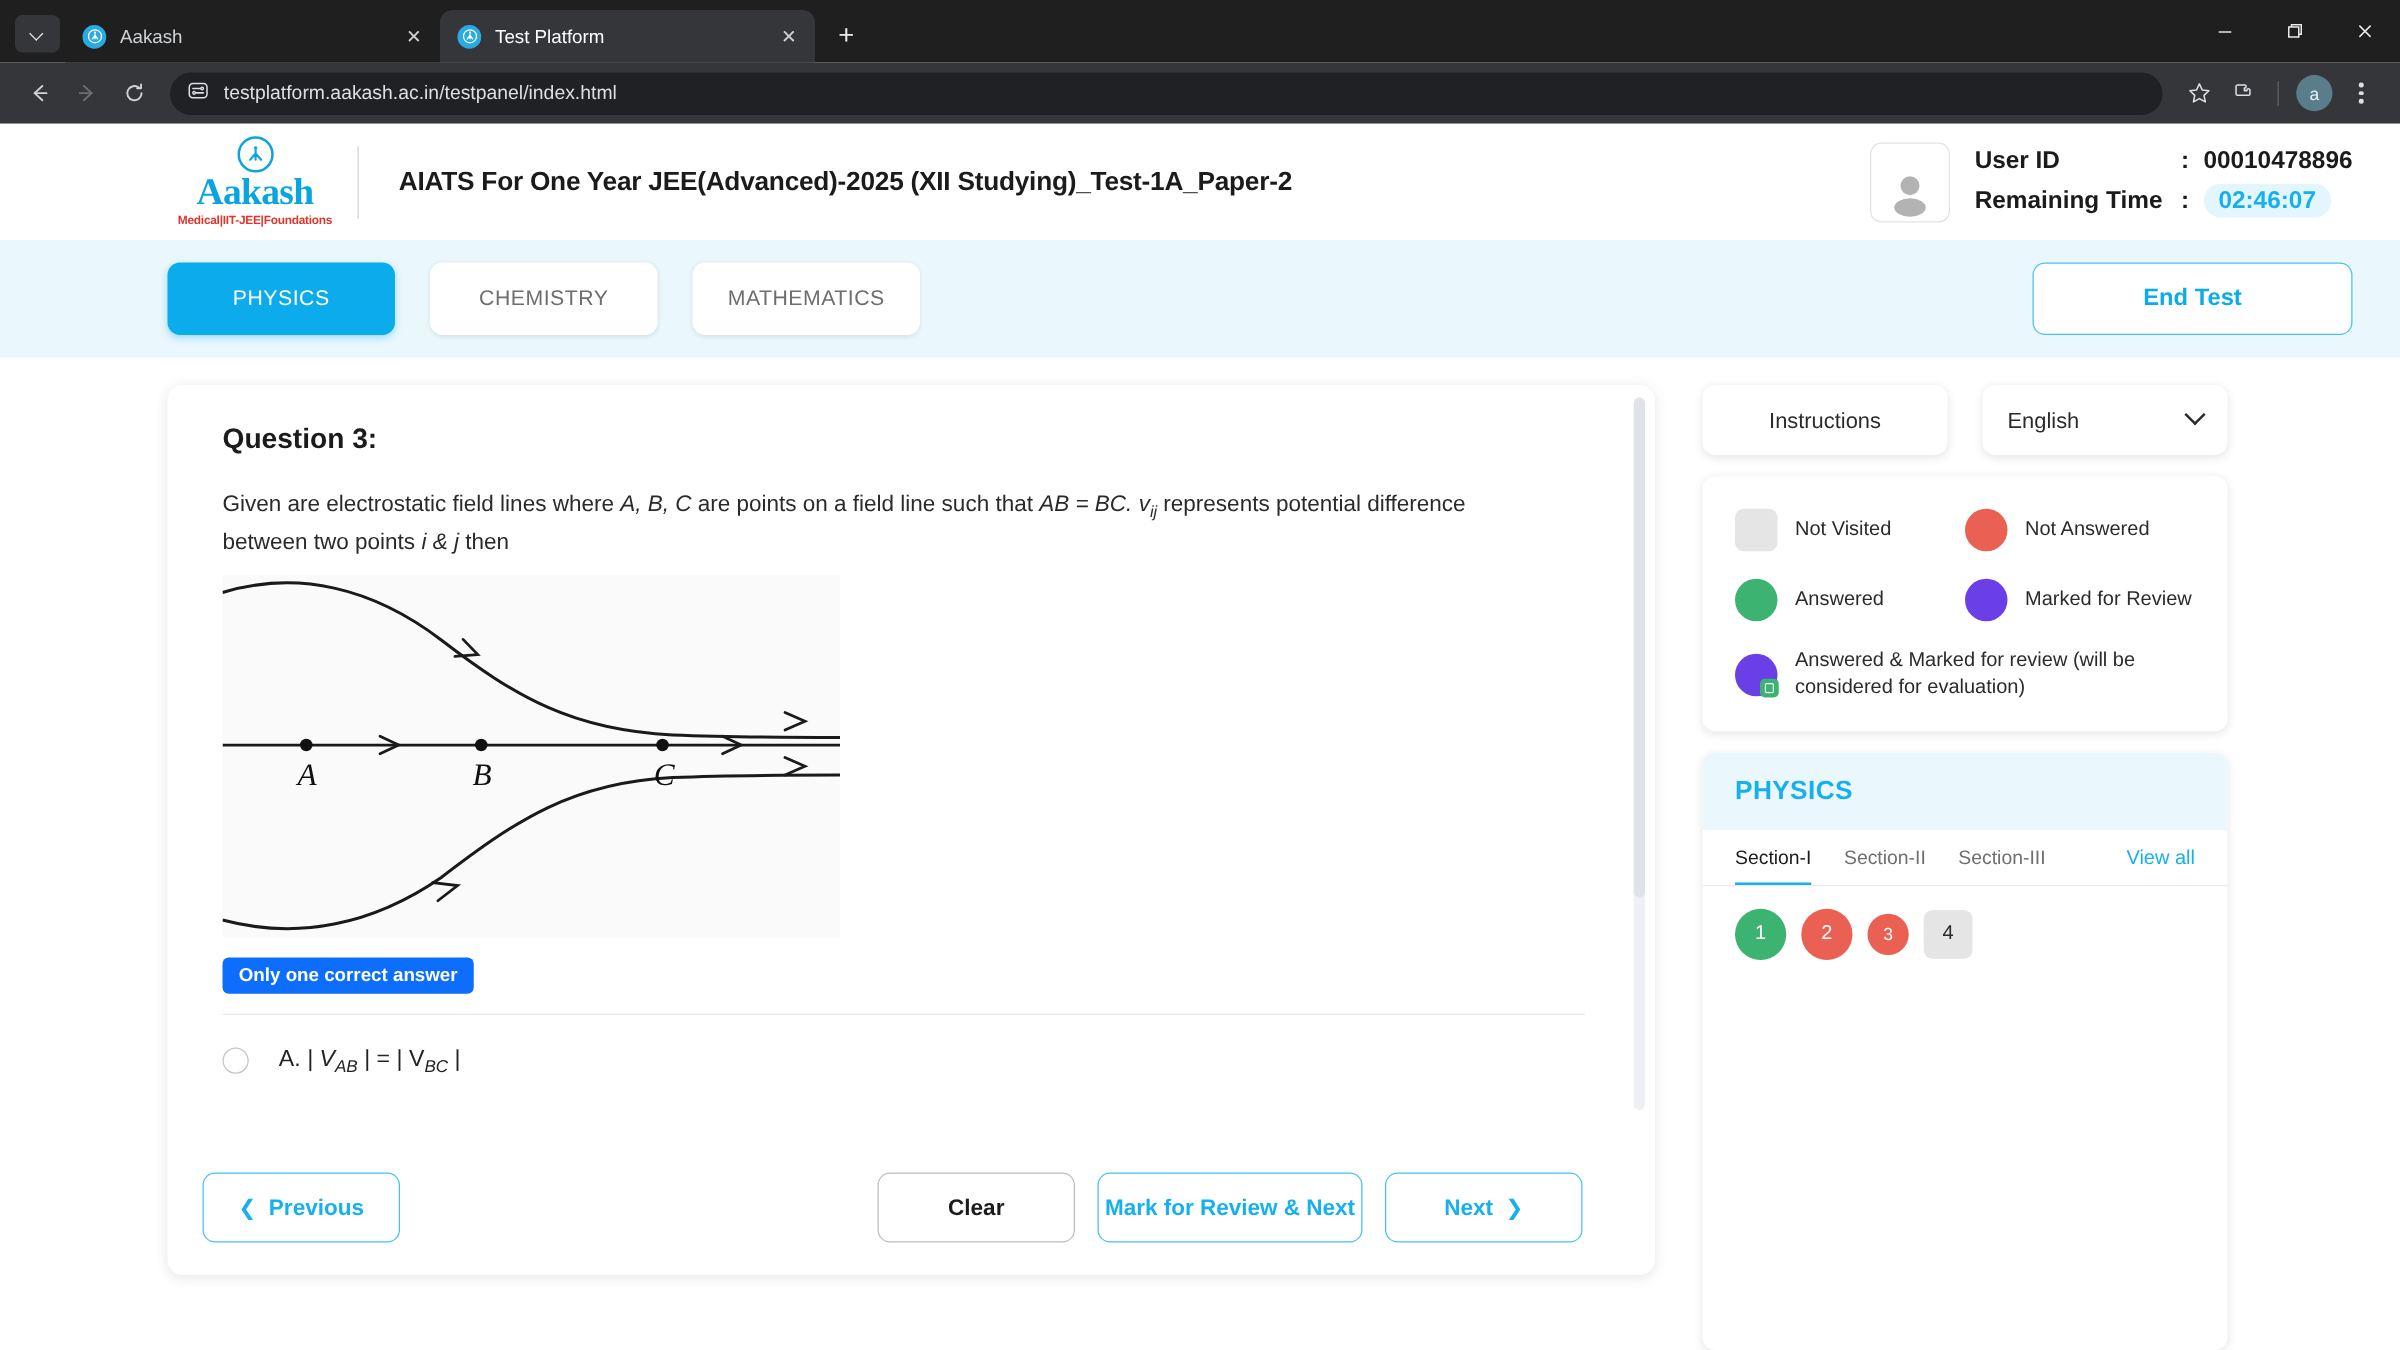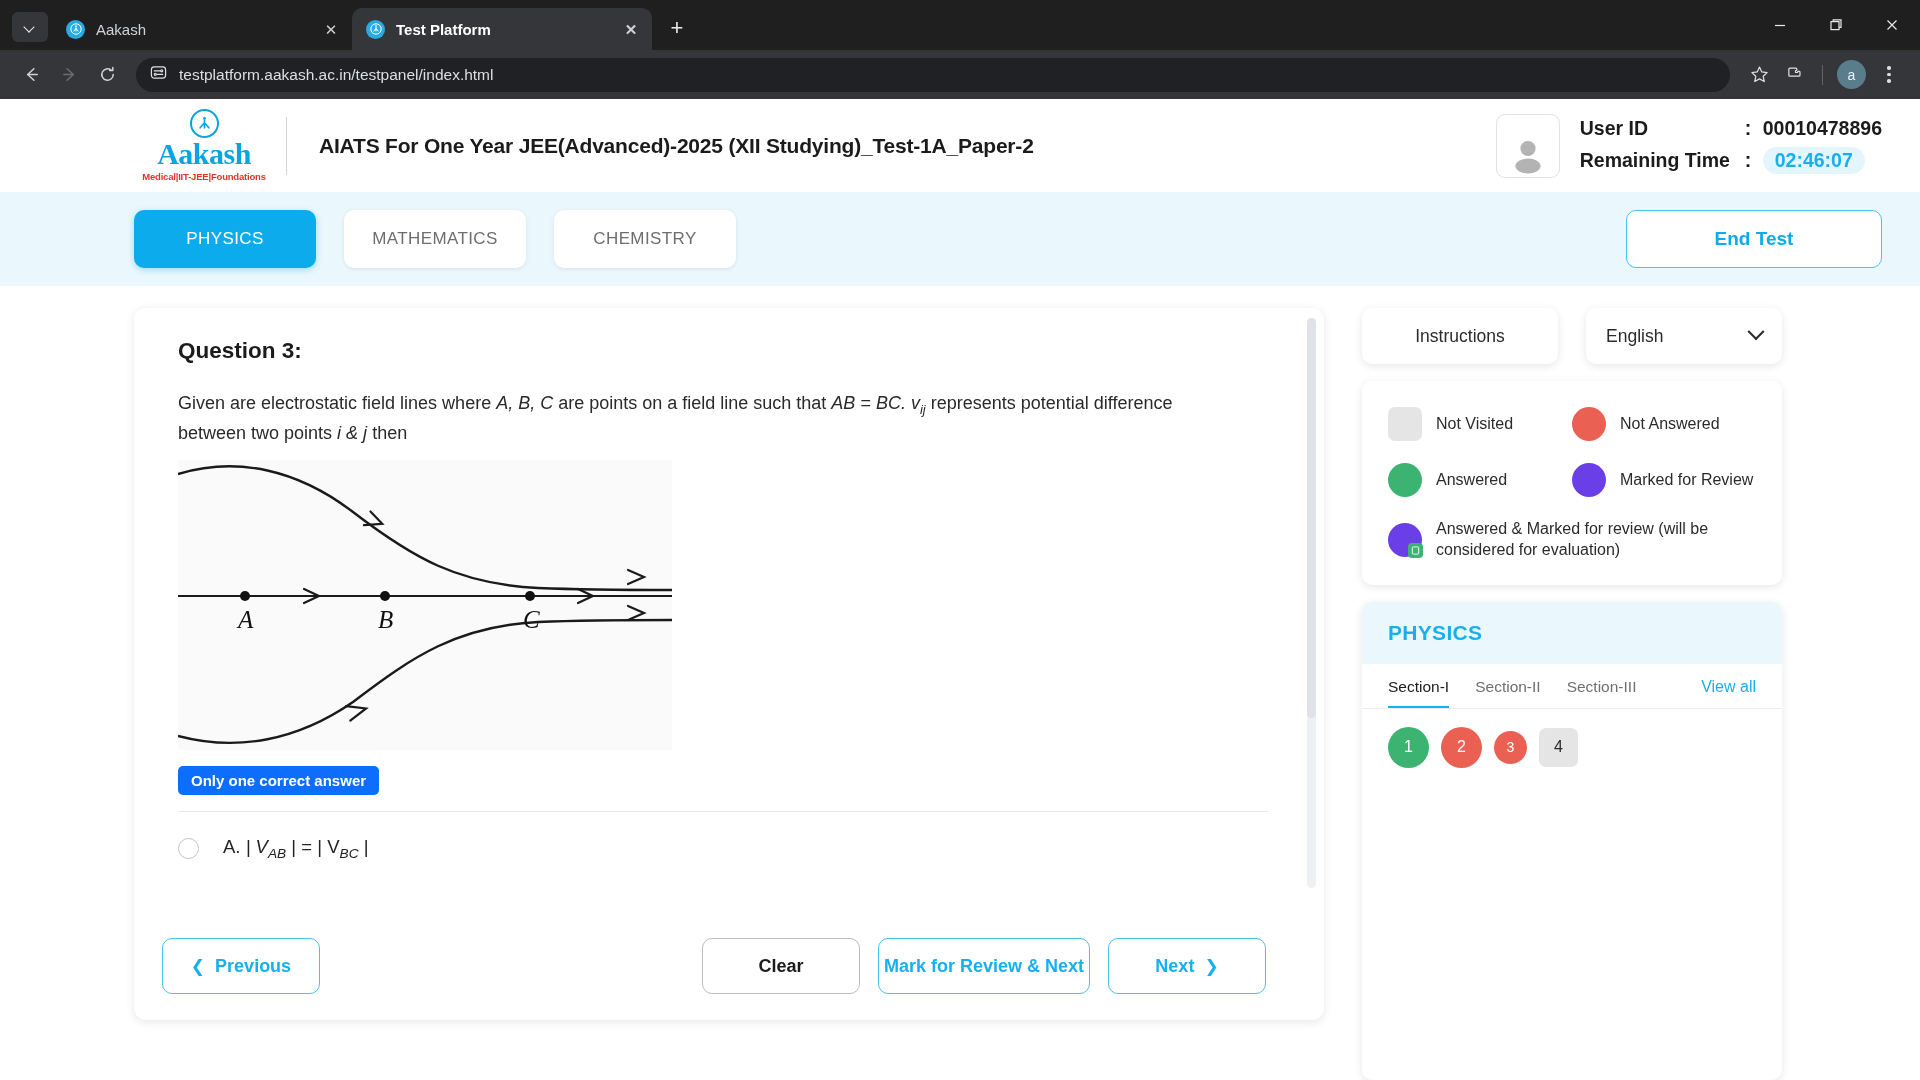--- a/index.html
+++ b/index.html
@@ -42,21 +42,21 @@
     display: flex;
     align-items: center;
     padding: 0 10px 0 14px;
     border-radius: 10px 10px 0 0;
     color: #cfd2d6;
     font-size: 15px;
     position: relative;
     flex: none;
   }
   .tab.inactive { background: #1f1f1f; }
-  .tab.active { background: #35363a; color: #ffffff; font-weight: bold; }
+  .tab.active { background: #35363a; color: #ffffff; }
   .tab-favicon {
     width: 19px; height: 19px; border-radius: 50%;
     background: #29abe2;
     flex: none;
     margin-right: 11px;
     display: flex; align-items: center; justify-content: center;
   }
   .tab-favicon svg { display: block; }
   .tab-title {
     flex: 1;
@@ -581,22 +581,22 @@
           <span class="user-label">Remaining Time</span>
           <span class="user-colon">:</span>
           <span class="timer-pill">02:46:07</span>
         </div>
       </div>
     </div>
   </div>
 
   <div class="subject-bar">
     <div class="subject-tab active">PHYSICS</div>
+    <div class="subject-tab">CHEMISTRY</div>
     <div class="subject-tab">MATHEMATICS</div>
-    <div class="subject-tab">CHEMISTRY</div>
     <div class="end-test-btn">End Test</div>
   </div>
 
   <div class="body-area">
 
     <div class="q-card">
       <div class="q-scroll">
         <div class="q-heading">Question 3:</div>
 
         <div class="q-text">

